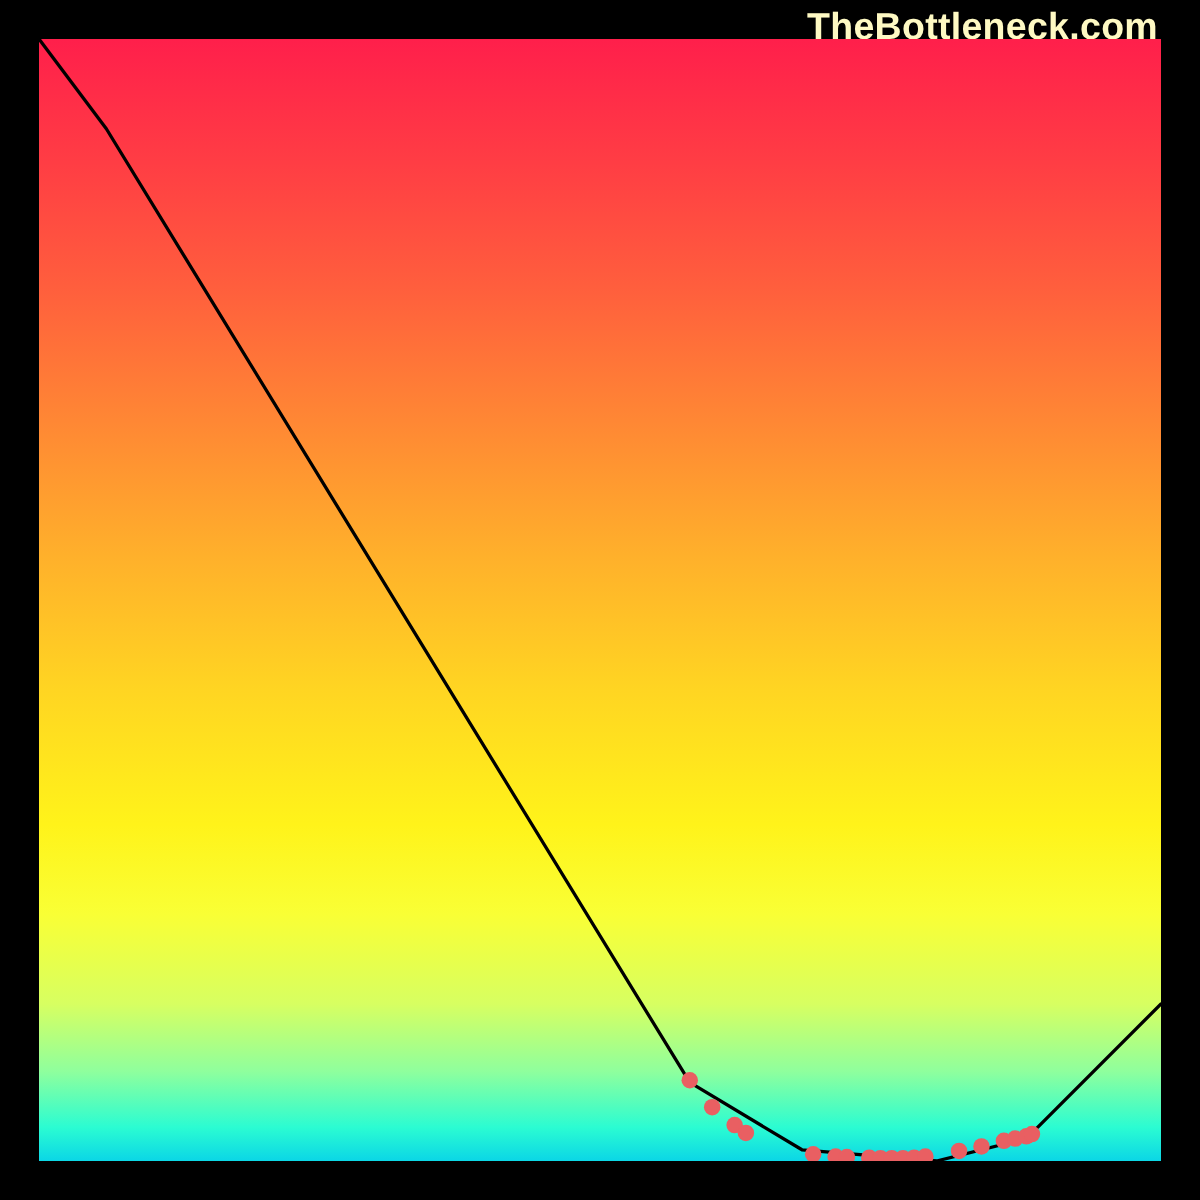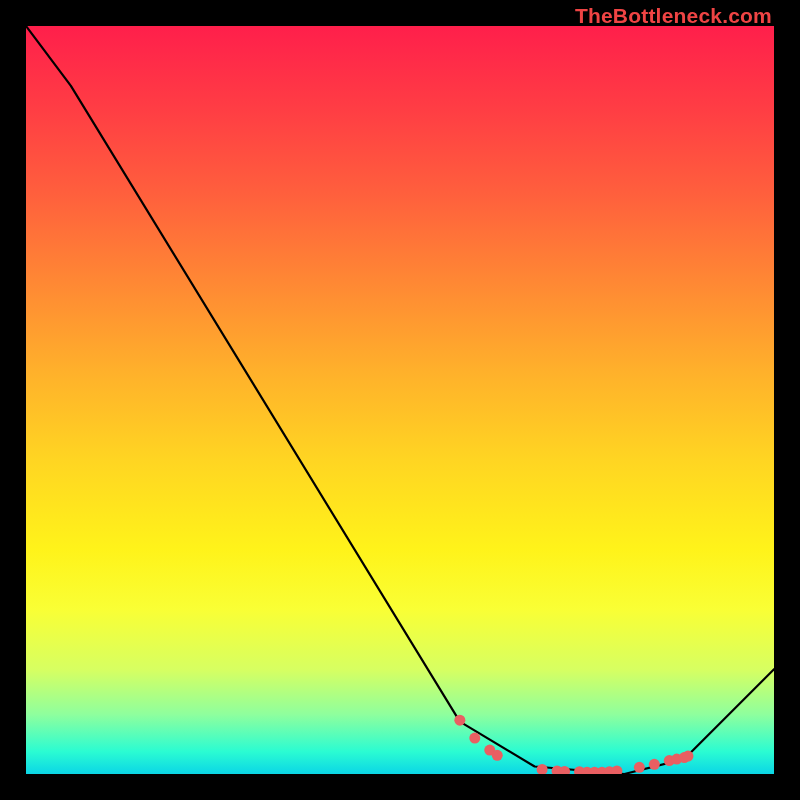--- a/index.html
+++ b/index.html
@@ -43,22 +43,22 @@
     position: absolute;
     left: 0;
     top: 0;
     width: 748px;
     height: 748px;
   }
   .watermark {
     position: absolute;
     top: 4px;
     right: 28px;
-    color: #ef4444;
-    font-size: 21px;
+    color: #fef9c3;
+    font-size: 25px;
     font-weight: 600;
     letter-spacing: 0.2px;
     user-select: none;
   }
 </style>
 </head>
 <body>
 
 <div class="stage">
   <div class="watermark">TheBottleneck.com</div>

